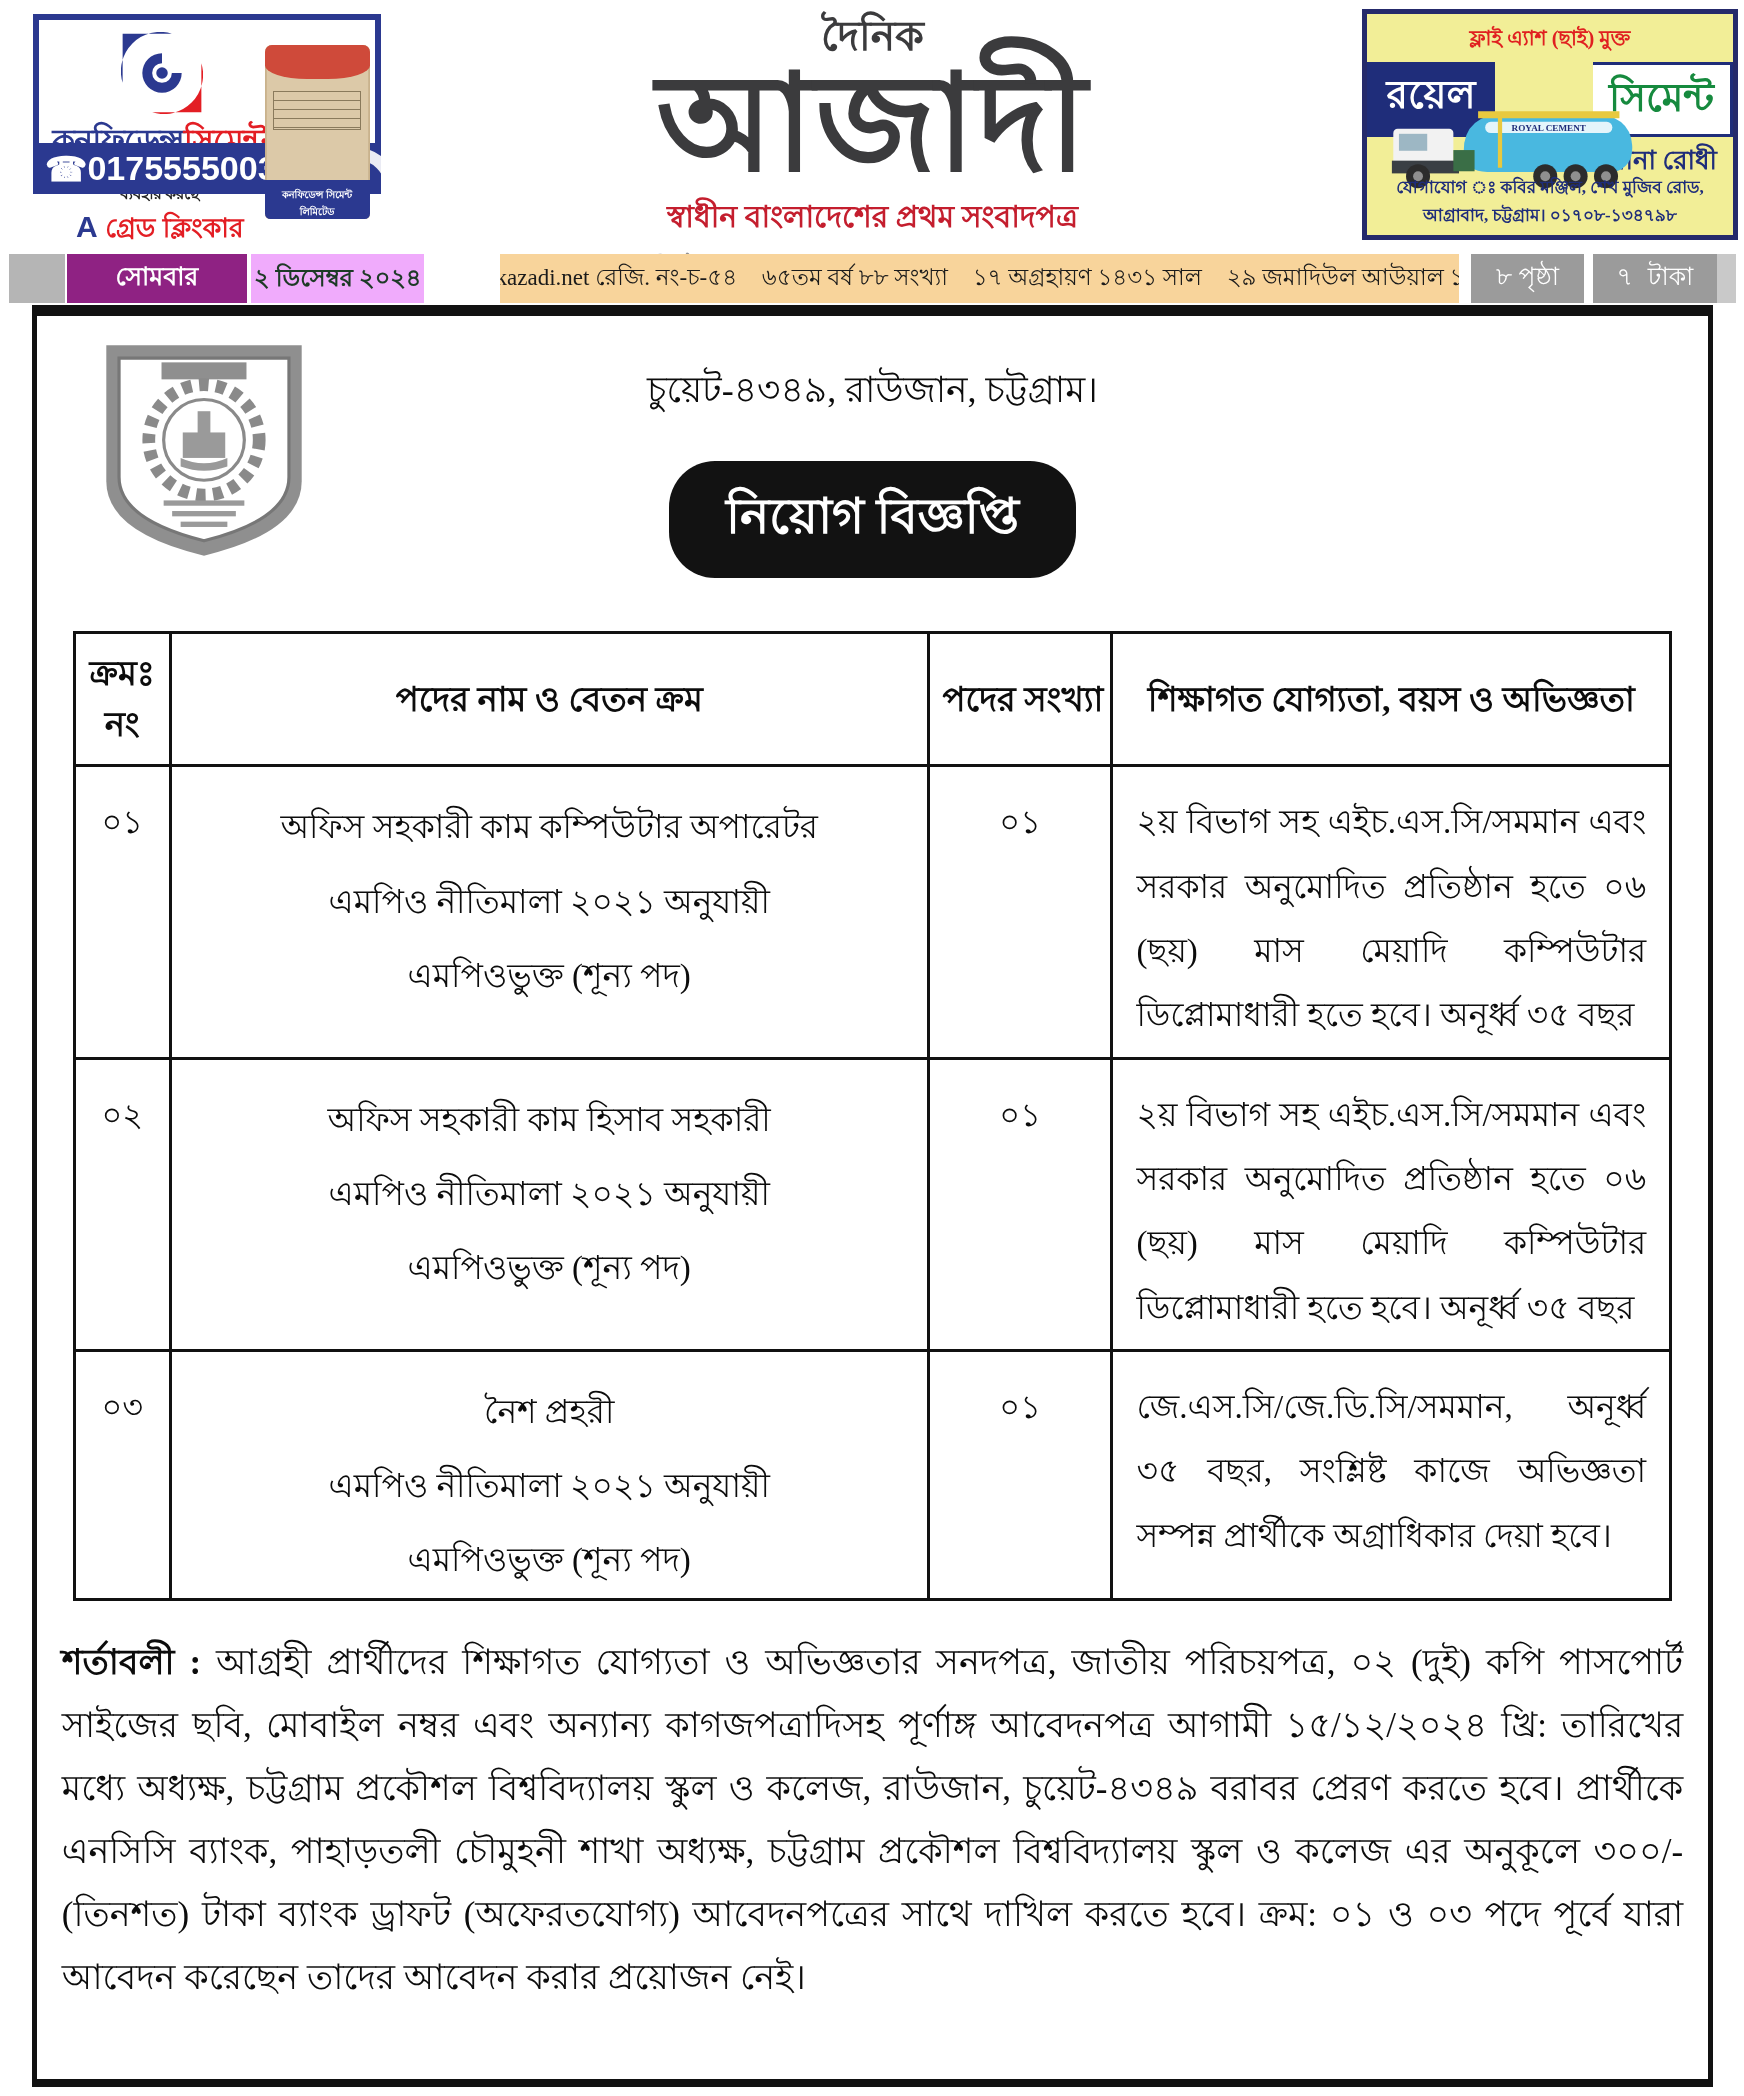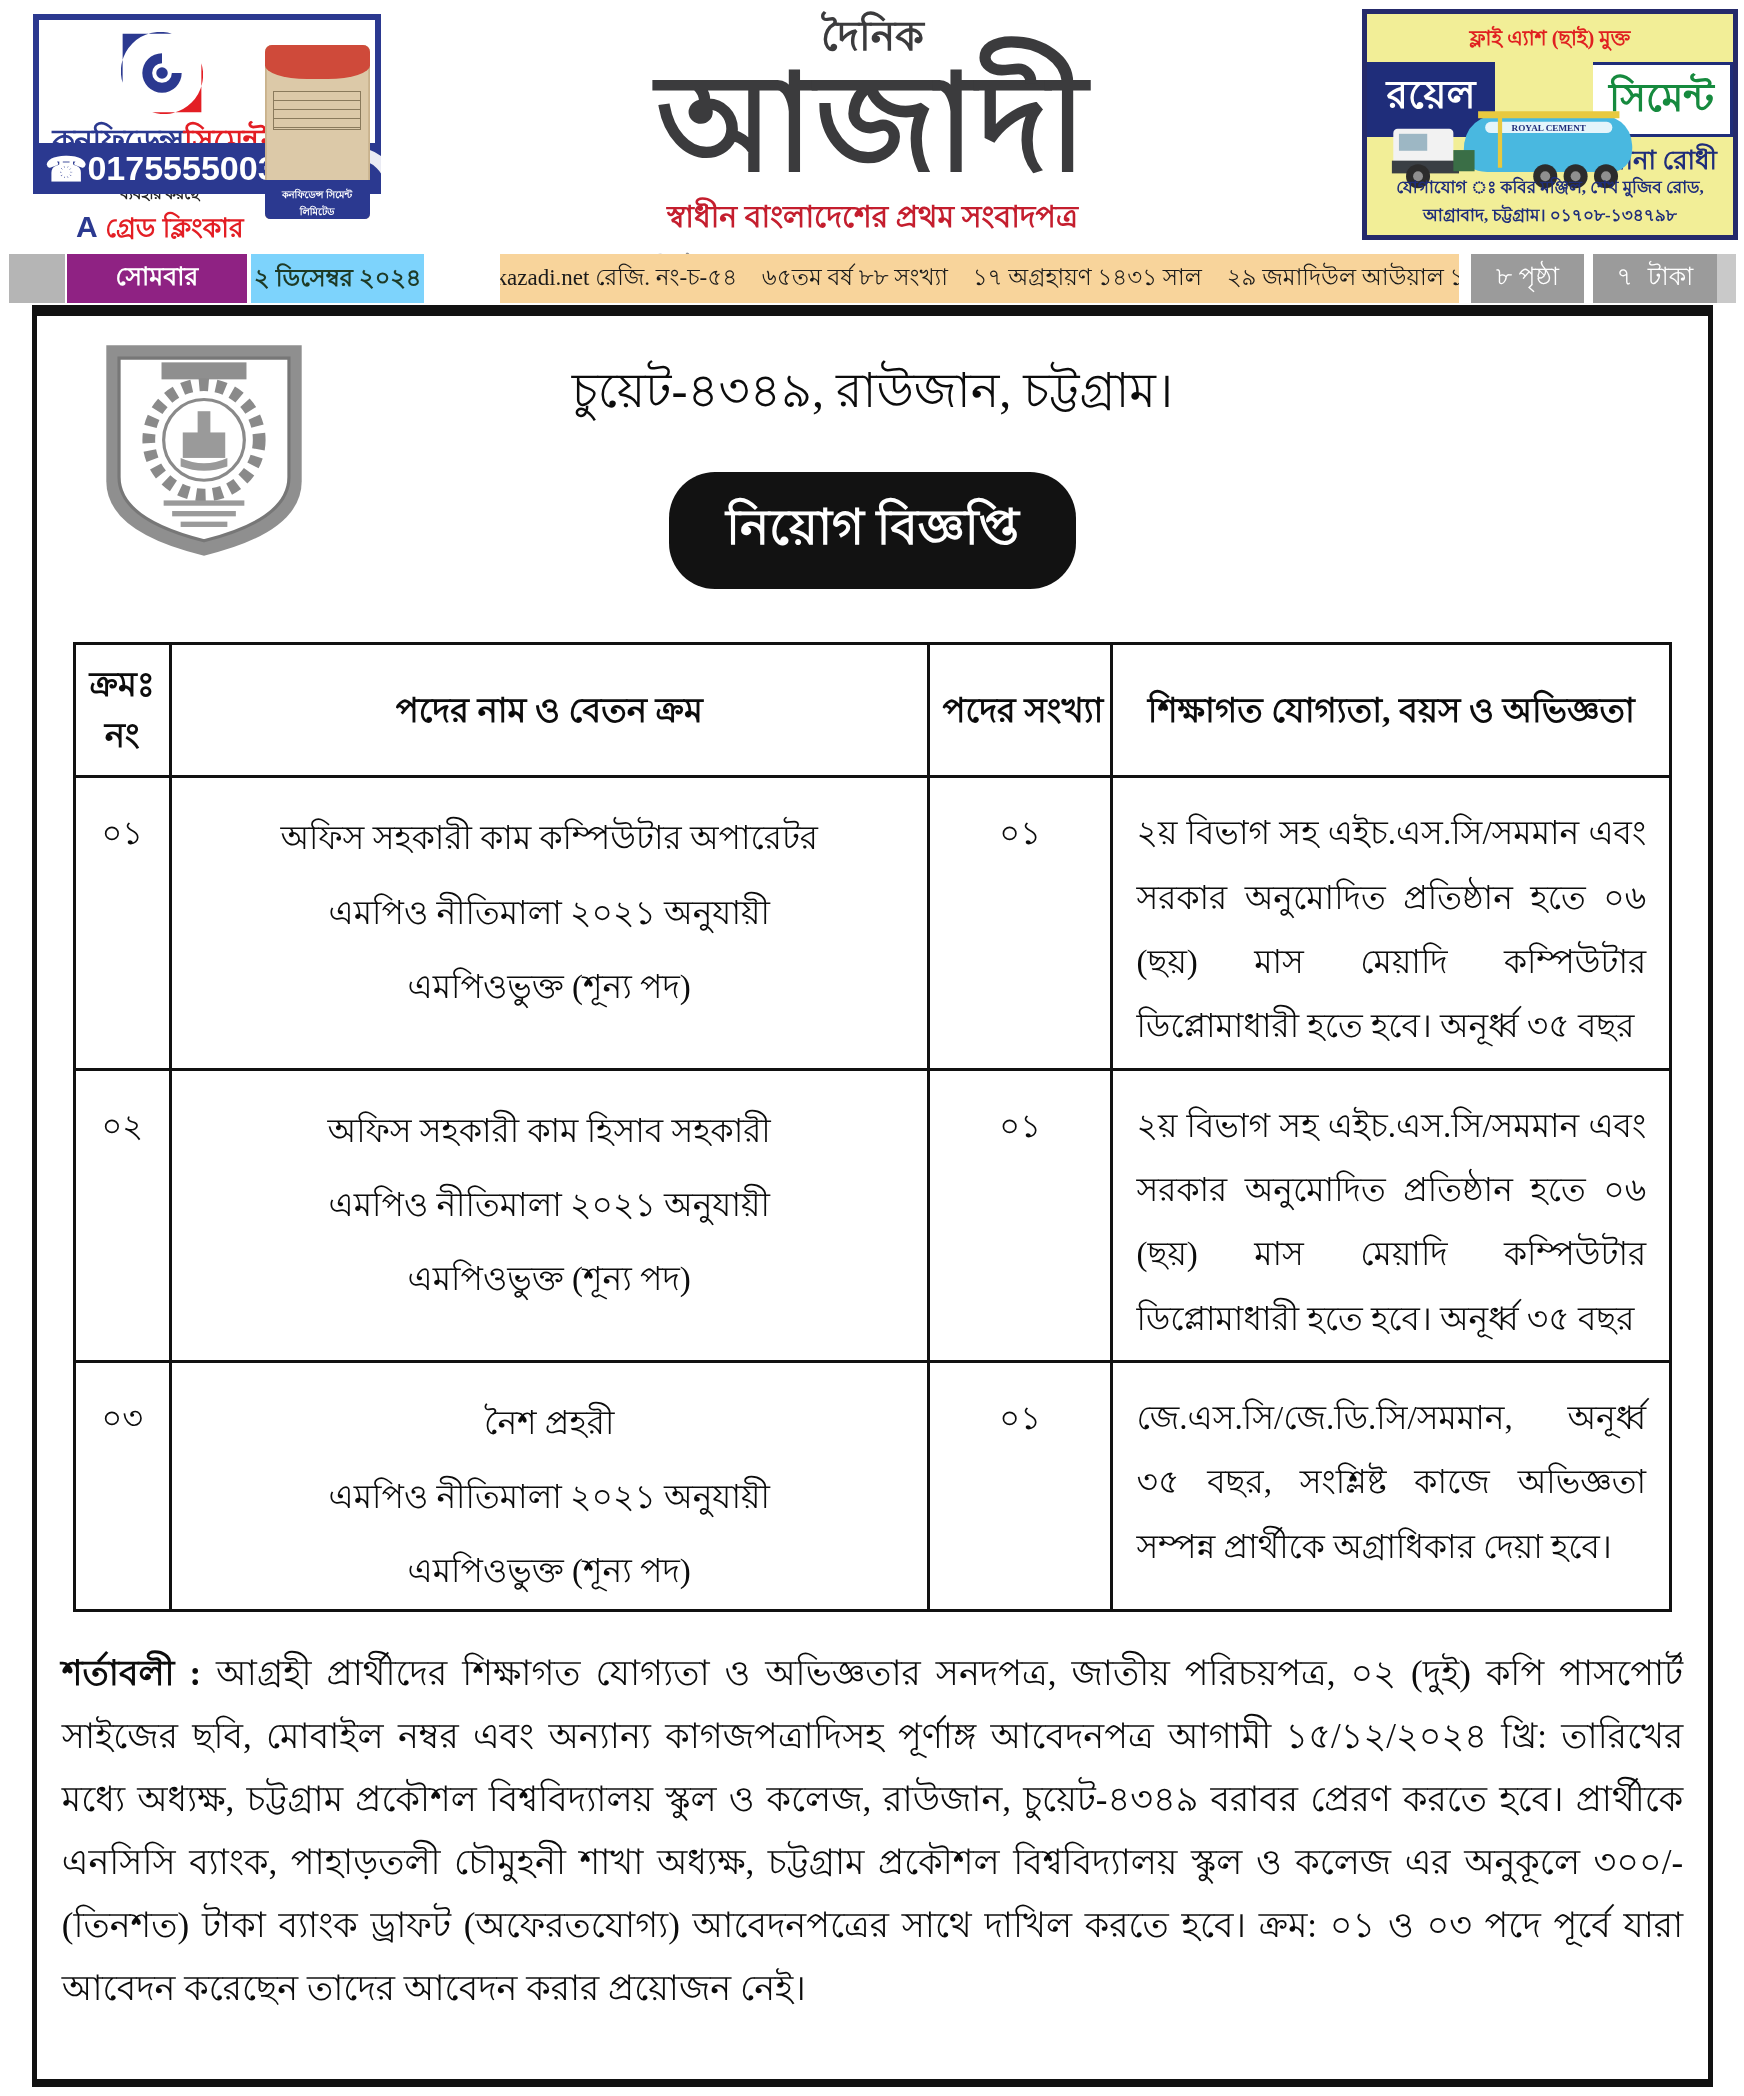--- a/index.html
+++ b/index.html
@@ -69,40 +69,40 @@
   .royal-truck { position: absolute; left: 7px; bottom: 39px; width: 293px; height: 106px; }
   .royal-contact { position: absolute; left: 0; right: 0; bottom: 5.3px; text-align: center;
                    color: #1f2d7a; font-weight: bold; font-size: 17px; }
 
   
   .date-bar { position: absolute; top: 254px; left: 8.9px; right: 8.9px; height: 49px;
               display: flex; align-items: stretch; font-family: "Liberation Serif", "DejaVu Sans", serif; border-radius: 18px; }
   .db-gray-lead { width: 57px; background: #b5b5b5; }
   .db-day { width: 183px; background: #8f2283; color: #fff; font-size: 25px; font-weight: bold;
             display: flex; align-items: center; justify-content: center; margin-left: 1.8px; }
-  .db-date { width: 176px; background: #7dd3fc; color: #1d3a26; font-size: 24px; font-weight: bold;
+  .db-date { width: 176px; background: #f0abfc; color: #1d3a26; font-size: 24px; font-weight: bold;
              display: flex; align-items: center; justify-content: center; margin-left: 4.4px; }
   .db-info { width: 974px; background: #f8d49b; color: #1a1a1a; font-size: 23px;
              display: flex; align-items: center; justify-content: center; gap: 12.4px;
              margin-left: 76px; white-space: nowrap; overflow: hidden; }
   .db-sep { width: 7px; height: 23px; background: #1f7ac4; display: inline-block; }
   .db-pages { width: 115px; background: #9b9b9b; color: #fff; font-size: 25px;
               display: flex; align-items: center; justify-content: center; margin-left: 12.4px; }
   .db-price { width: 126px; background: #9b9b9b; color: #fff; font-size: 25px;
               display: flex; align-items: center; justify-content: center; margin-left: 8.9px; font-family: Liberation Mono, monospace; }
   .db-tail { width: 19.5px; background: #c9c9c9; }
 
   
   .notice { position: absolute; top: 305px; left: 32px; right: 32px; bottom: 8.9px;
             border: 5.3px solid #111; border-top-width: 11.5px; border-bottom-width: 8.9px;
             background: #fff; padding: 0 19.5px; color: #0c0c0c; }
   .notice-logo { position: absolute; left: 57px; top: 23px; width: 220px; height: 223px; }
   .org-head { text-align: center; padding-top: 30px; }
   .org-name { font-size: 42px; font-weight: bold; }
-  .org-address { font-size: 48px; margin-top: 8px; }
+  .org-address { font-size: 36px; margin-top: 16px; }
   .notice-pill { width: fit-content; margin: 39px auto 0; background: #121212; color: #fff;
                  font-size: 49px; font-weight: bold; padding: 17.7px 57px; border-radius: 46px; }
   table.jobs { width: 98%; margin: 53px auto 0; border-collapse: collapse; }
   table.jobs th, table.jobs td { border: 3.5px solid #111; }
   th.h-serial { width: 6%; }  th.h-post { width: 47.5%; } th.h-count { width: 11.5%; text-align: right; } th.h-qual { width: 35%; }
   table.jobs th { font-size: 34px; font-weight: bold; height: 133px; vertical-align: middle;
                   padding: 7px; line-height: 1.5; }
   td.c-serial, td.c-count { text-align: center; vertical-align: top; padding-top: 30px; font-size: 32px; }
   td.c-post { text-align: center; vertical-align: top; padding-top: 23px; font-size: 33px; line-height: 2.25; }
   td.c-qual { text-align: justify; vertical-align: top; padding: 23px 23px 8.9px; font-size: 33px; line-height: 1.95; }

